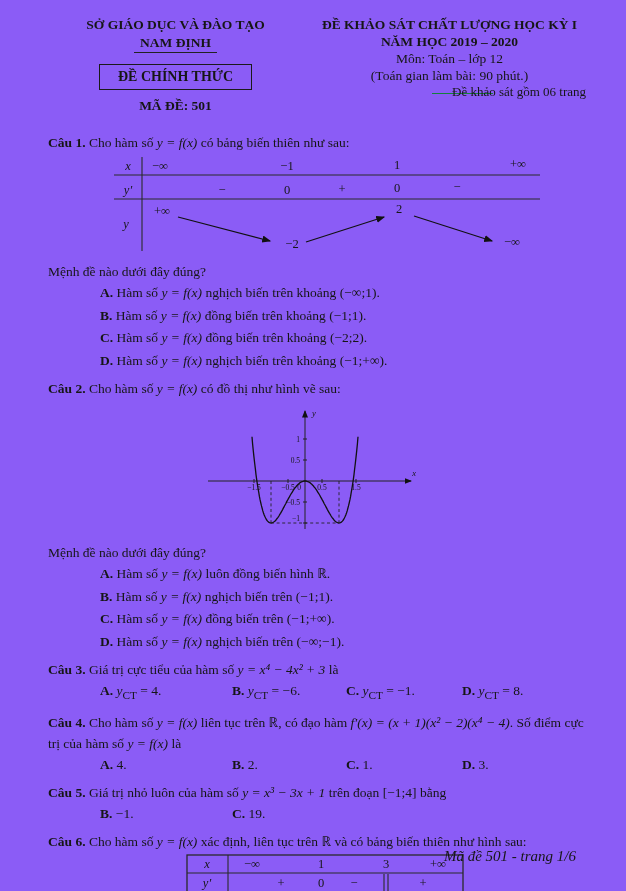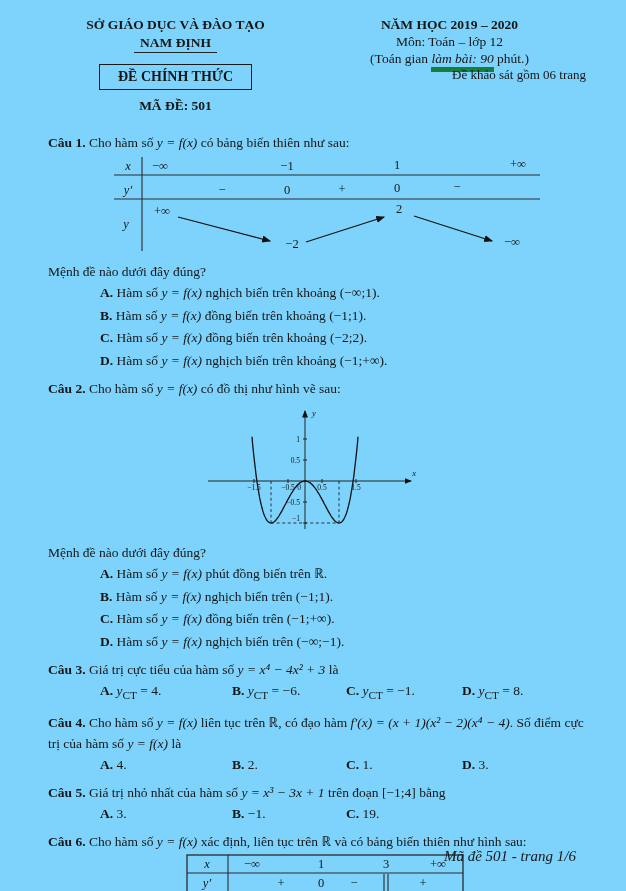--- a/index.html
+++ b/index.html
@@ -1,27 +1,27 @@
 <!DOCTYPE html>
 <html><head>
 <meta charset="utf-8">
 <style>
   html,body{margin:0;padding:0;background:#e9e9e9;}
-  .page{width:626px;height:891px;background:#7dd3fc;position:relative;overflow:hidden;
+  .page{width:626px;height:891px;background:#8b5cf6;position:relative;overflow:hidden;
         font-family:"Liberation Serif",serif;color:#161616;margin:0 auto;}
   
   .header{display:flex;padding:16px 30px 0 48px;}
   .h-left{width:255px;flex:none;text-align:center;}
   .h-right{flex:1;text-align:center;}
   .t1{font-weight:bold;font-size:13.5px;line-height:17px;}
   .t1u{font-weight:bold;font-size:13.5px;display:inline-block;border-bottom:1.3px solid #222;padding:0 6px 1px;line-height:16px;}
   .tbox{display:inline-block;border:1.6px solid #1a1a1a;padding:4px 18px;font-weight:bold;font-size:14px;margin-top:11px;}
   .tcode{font-weight:bold;font-size:13.5px;margin-top:8px;}
   .t2{font-size:13.5px;line-height:17px;}
-  .u{border-bottom:5px solid #15803d;padding-bottom:1px;font-style:italic;}
+  .u{border-bottom:1px solid #15803d;padding-bottom:10px;}
   .pages-note{text-align:right;font-size:13px;padding-right:10px;}
   
   .content{padding:12px 40px 0 48px;font-size:13.5px;line-height:21px;}
   .qnum{font-weight:bold;}
   .m{font-style:italic;}
   .stem{margin-top:6px;}
   .prompt{margin-top:2px;}
   .opt-list{padding-left:52px;}
   .opt{line-height:22.5px;}
   .olabel{font-weight:bold;}
@@ -48,20 +48,21 @@
 <div class="page">
 
   <div class="header">
     <div class="h-left">
       <div class="t1">SỞ GIÁO DỤC VÀ ĐÀO TẠO</div>
       <div><span class="t1u">NAM ĐỊNH</span></div>
       <div><span class="tbox">ĐỀ CHÍNH THỨC</span></div>
       <div class="tcode">MÃ ĐỀ: 501</div>
     </div>
     <div class="h-right">
+      <div class="t1">ĐỀ KHẢO SÁT CHẤT LƯỢNG HỌC KỲ I</div>
       <div class="t1">NĂM HỌC 2019 – 2020</div>
       <div class="t2">Môn: Toán – lớp 12</div>
       <div class="t2"><span>(Toán gian </span><span class="u">làm bài: 90</span><span> phút.)</span></div>
       <div class="pages-note">Đề khảo sát gồm 06 trang</div>
     </div>
   </div>
 
   <div class="content">
 
     <div>
@@ -144,21 +145,21 @@
           <text class="tk" x="107" y="106" text-anchor="end">−0.5</text>
           <text class="tk" x="107" y="122" text-anchor="end">−1</text>
           <polyline id="q2curve" class="curve" points="59.0,37.7 59.6,45.0 60.3,51.9 61.0,58.4 61.7,64.5 62.4,70.2 63.0,75.6 63.7,80.6 64.4,85.3 65.1,89.6 65.8,93.7 66.4,97.4 67.1,100.9 67.8,104.0 68.5,106.9 69.2,109.5 69.8,111.9 70.5,114.0 71.2,115.9 71.9,117.5 72.6,119.0 73.2,120.2 73.9,121.3 74.6,122.1 75.3,122.8 76.0,123.4 76.6,123.7 77.3,123.9 78.0,124.0 78.7,123.9 79.4,123.7 80.0,123.4 80.7,123.0 81.4,122.5 82.1,121.9 82.8,121.2 83.4,120.4 84.1,119.5 84.8,118.6 85.5,117.6 86.2,116.5 86.8,115.4 87.5,114.3 88.2,113.1 88.9,111.9 89.6,110.6 90.2,109.4 90.9,108.1 91.6,106.8 92.3,105.5 93.0,104.2 93.6,102.9 94.3,101.6 95.0,100.4 95.7,99.1 96.4,97.9 97.0,96.7 97.7,95.5 98.4,94.4 99.1,93.3 99.8,92.2 100.4,91.1 101.1,90.2 101.8,89.2 102.5,88.3 103.2,87.5 103.8,86.7 104.5,86.0 105.2,85.3 105.9,84.7 106.6,84.1 107.2,83.6 107.9,83.2 108.6,82.8 109.3,82.5 110.0,82.3 110.6,82.1 111.3,82.0 112.0,82.0 112.7,82.0 113.4,82.1 114.0,82.3 114.7,82.5 115.4,82.8 116.1,83.2 116.8,83.6 117.4,84.1 118.1,84.7 118.8,85.3 119.5,86.0 120.2,86.7 120.8,87.5 121.5,88.3 122.2,89.2 122.9,90.2 123.6,91.1 124.2,92.2 124.9,93.3 125.6,94.4 126.3,95.5 127.0,96.7 127.6,97.9 128.3,99.1 129.0,100.4 129.7,101.6 130.4,102.9 131.0,104.2 131.7,105.5 132.4,106.8 133.1,108.1 133.8,109.4 134.4,110.6 135.1,111.9 135.8,113.1 136.5,114.3 137.2,115.4 137.8,116.5 138.5,117.6 139.2,118.6 139.9,119.5 140.6,120.4 141.2,121.2 141.9,121.9 142.6,122.5 143.3,123.0 144.0,123.4 144.6,123.7 145.3,123.9 146.0,124.0 146.7,123.9 147.4,123.7 148.0,123.4 148.7,122.8 149.4,122.1 150.1,121.3 150.8,120.2 151.4,119.0 152.1,117.5 152.8,115.9 153.5,114.0 154.2,111.9 154.8,109.5 155.5,106.9 156.2,104.0 156.9,100.9 157.6,97.4 158.2,93.7 158.9,89.6 159.6,85.3 160.3,80.6 161.0,75.6 161.6,70.2 162.3,64.5 163.0,58.4 163.7,51.9 164.4,45.0 165.0,37.7"></polyline>
         <line x1="78" y1="82" x2="78" y2="124" class="dash"></line>
             <line x1="146" y1="82" x2="146" y2="124" class="dash"></line>
             <line x1="78" y1="124" x2="146" y2="124" class="dash"></line>
           </svg>
       </div>
       <div class="prompt">Mệnh đề nào dưới đây đúng?</div>
       <div class="opt-list">
-        <div class="opt"><span class="olabel">A.</span> <span>Hàm số</span> <span class="m">y = f(x)</span> <span>phút đồng biến trên ℝ.</span></div>
+        <div class="opt"><span class="olabel">A.</span> <span>Hàm số</span> <span class="m">y = f(x)</span> <span>luôn đồng biến hình ℝ.</span></div>
         <div class="opt"><span class="olabel">B.</span> <span>Hàm số</span> <span class="m">y = f(x)</span> <span>nghịch biến trên (−1;1).</span></div>
         <div class="opt"><span class="olabel">C.</span> <span>Hàm số</span> <span class="m">y = f(x)</span> <span>đồng biến trên (−1;+∞).</span></div>
         <div class="opt"><span class="olabel">D.</span> <span>Hàm số</span> <span class="m">y = f(x)</span> <span>nghịch biến trên (−∞;−1).</span></div>
       </div>
     </div>
 
     <div>
       <div class="stem">
         <span class="qnum">Câu 3.</span>
         <span>Giá trị cực tiểu của hàm số</span>
@@ -187,28 +188,27 @@
         <div><span class="olabel">A.</span> <span>4.</span></div>
         <div><span class="olabel">B.</span> <span>2.</span></div>
         <div><span class="olabel">C.</span> <span>1.</span></div>
         <div><span class="olabel">D.</span> <span>3.</span></div>
       </div>
     </div>
 
     <div>
       <div class="stem">
         <span class="qnum">Câu 5.</span>
-        <span>Giá trị nhỏ nhất của hàm số</span>
+        <span>Giá trị nhỏ luôn của hàm số</span>
         <span class="m">y = x³ − 3x + 1</span>
         <span>trên đoạn</span>
         <span>[−1;4]</span>
         <span>bằng</span>
       </div>
       <div class="opt-row">
-        <div><span class="olabel">A.</span> <span>3.</span></div>
         <div><span class="olabel">B.</span> <span>−1.</span></div>
         <div><span class="olabel">C.</span> <span>19.</span></div>
       </div>
     </div>
 
     <div>
       <div class="stem">
         <span class="qnum">Câu 6.</span>
         <span>Cho hàm số</span>
         <span class="m">y = f(x)</span>

